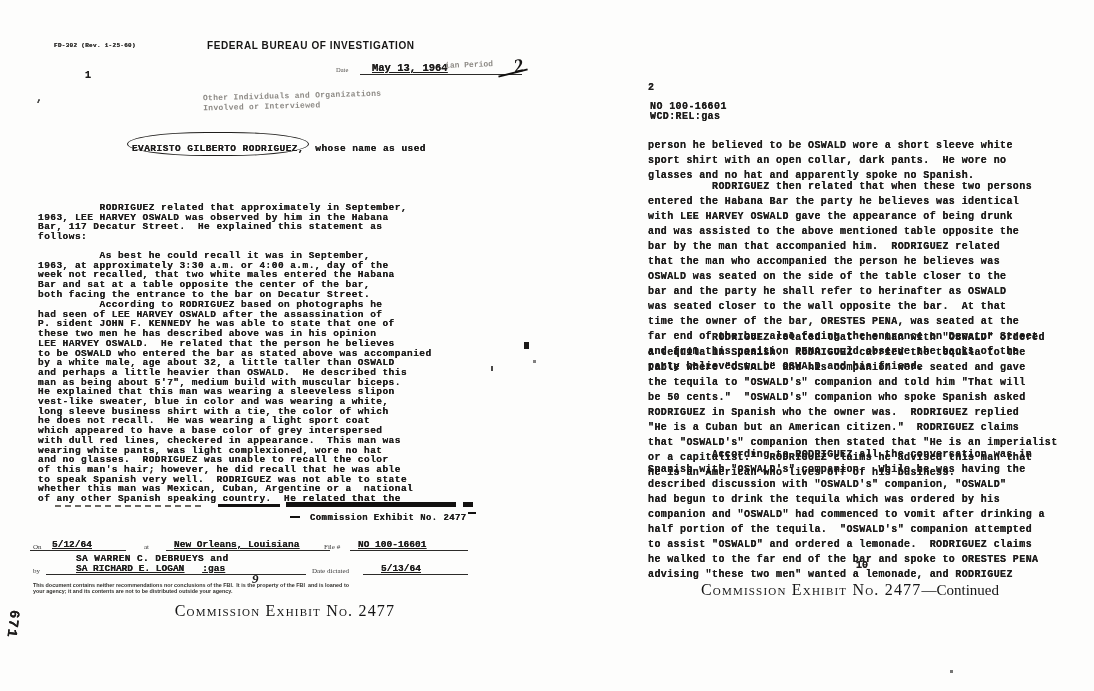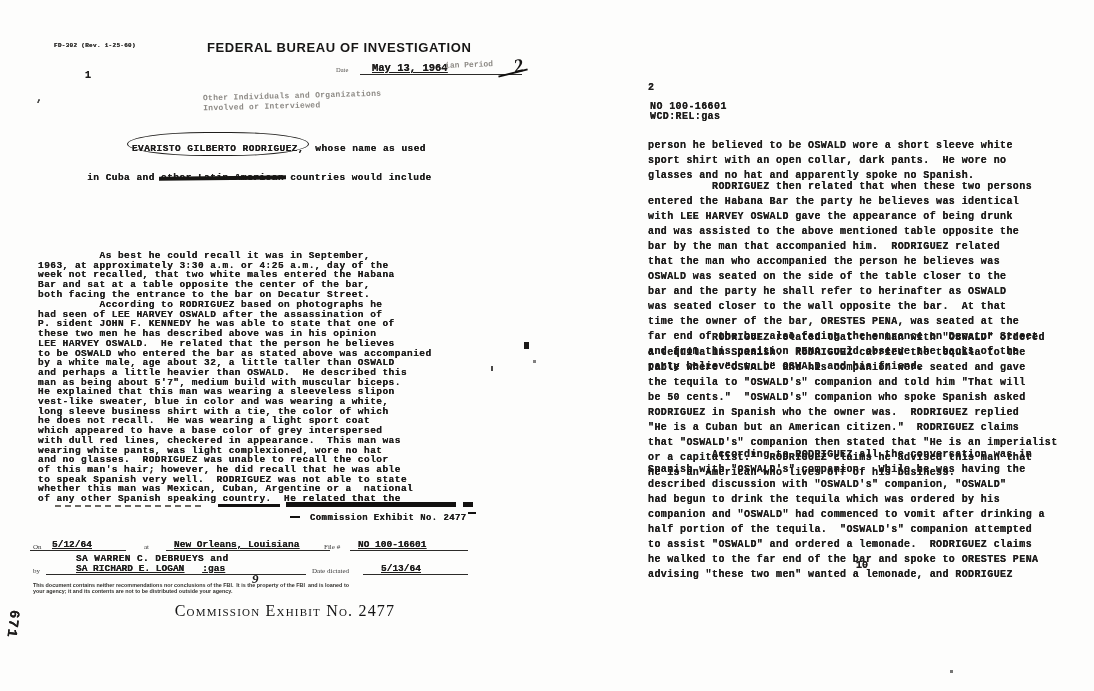--- a/index.html
+++ b/index.html
@@ -27,44 +27,45 @@
 </style>
 </head>
 <body>
 
 <div id="canvas">
 
   <div class="abs" style="left:0;top:0;width:560px;height:691px;">
 
     <div class="abs tw" style="left:54px;top:42px;font-size:6px;letter-spacing:0.3px;color:#3c3b39;">FD-302 (Rev. 1-25-60)</div>
 
-    <div class="abs" style="left:207px;top:40px;font-family:'Liberation Sans',sans-serif;font-weight:bold;font-size:13px;letter-spacing:0.6px;color:#171615;">FEDERAL BUREAU OF INVESTIGATION</div>
+    <div class="abs" style="left:207px;top:40px;font-family:'Liberation Sans',sans-serif;font-weight:bold;font-size:10px;letter-spacing:0.6px;color:#171615;">FEDERAL BUREAU OF INVESTIGATION</div>
 
     <div class="abs tw" style="left:85px;top:70px;font-size:10px;">1</div>
 
     <div class="abs tw" style="left:36px;top:92px;font-size:11px;color:#4a4a48;">,</div>
 
     <div class="abs serif-label" style="left:336px;top:66px;font-size:6.5px;color:#55524e;">Date</div>
     <div class="abs tw ul" style="left:360px;top:62px;font-size:10.5px;width:150px;padding-left:12px;">May 13, 1964</div>
     <div class="abs tw faint" style="left:445px;top:60px;font-size:8px;transform:rotate(-2deg);">ian Period</div>
     <div class="abs hand" style="left:514px;top:55px;font-size:19px;transform:rotate(-12deg);">2</div>
     <div class="abs bar" style="left:498px;top:72px;width:30px;height:1.8px;transform:rotate(-14deg);"></div>
 
     <div class="abs tw faint" style="left:203px;top:91px;font-size:8px;line-height:10px;transform:rotate(-1.5deg);letter-spacing:0.3px;">Other Individuals and Organizations
 Involved or Interviewed</div>
 
     <div class="abs tw body-l" style="left:38px;top:134px;">
       <span class="circled" style="margin-left:52px;">EVARISTO GILBERTO RODRIGUEZ,</span><span> whose name as used</span>
-      <span style="display:block;">
-        <span>in Cuba and </span><span class="struck">other Latin-American</span><span> countries would include</span>
-      </span>
     </div>
 
+    <div class="abs tw body-l" style="left:38px;top:203px;">          RODRIGUEZ related that approximately in September,
+1963, LEE HARVEY OSWALD was observed by him in the Habana
+Bar, 117 Decatur Street.  He explained this statement as
+follows:</div>
     <div class="abs tw body-l" style="left:38px;top:251px;">          As best he could recall it was in September,
-1963, at approximately 3:30 a.m. or 4:25 a.m., day of the
+1963, at approximately 3:30 a.m. or 4:00 a.m., day of the
 week not recalled, that two white males entered the Habana
 Bar and sat at a table opposite the center of the bar,
 both facing the entrance to the bar on Decatur Street.</div>
     <div class="abs tw body-l" style="left:38px;top:300px;">          According to RODRIGUEZ based on photographs he
 had seen of LEE HARVEY OSWALD after the assassination of
 P. sident JOHN F. KENNEDY he was able to state that one of
 these two men he has described above was in his opinion
 LEE HARVEY OSWALD.  He related that the person he believes
 to be OSWALD who entered the bar as stated above was accompanied
 by a white male, age about 32, a little taller than OSWALD
@@ -155,20 +156,23 @@
 described discussion with "OSWALD's" companion, "OSWALD"
 had begun to drink the tequila which was ordered by his
 companion and "OSWALD" had commenced to vomit after drinking a
 half portion of the tequila.  "OSWALD's" companion attempted
 to assist "OSWALD" and ordered a lemonade.  RODRIGUEZ claims
 he walked to the far end of the bar and spoke to ORESTES PENA
 advising "these two men" wanted a lemonade, and RODRIGUEZ</div>
 
     <div class="abs tw" style="left:296px;top:560px;font-size:10px;">10</div>
 
+    <div class="abs" style="left:60px;top:581px;width:460px;text-align:center;">
+      <span class="caption" style="font-size:16px;">Commission Exhibit No. 2477</span><span style="font-family:'Liberation Serif',serif;font-size:15px;color:#141414;">—Continued</span>
+    </div>
   </div>
 
   <div class="abs speck" style="left:524px;top:342px;width:5px;height:7px;"></div>
   <div class="abs speck" style="left:533px;top:360px;width:3px;height:3px;opacity:.55;"></div>
   <div class="abs speck" style="left:491px;top:366px;width:2px;height:5px;opacity:.8;"></div>
   <div class="abs speck" style="left:950px;top:670px;width:3px;height:3px;opacity:.6;"></div>
 
 </div>
 
 </body></html>

